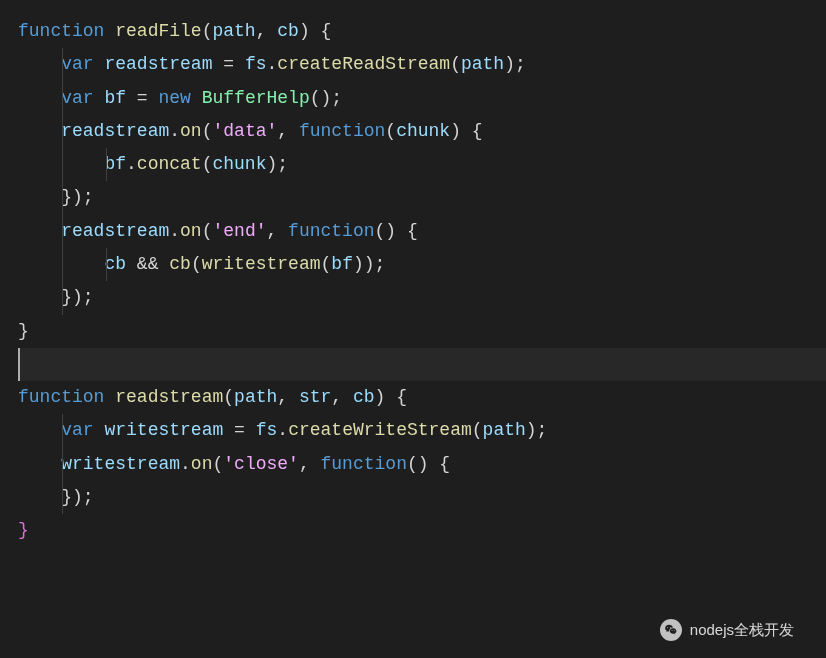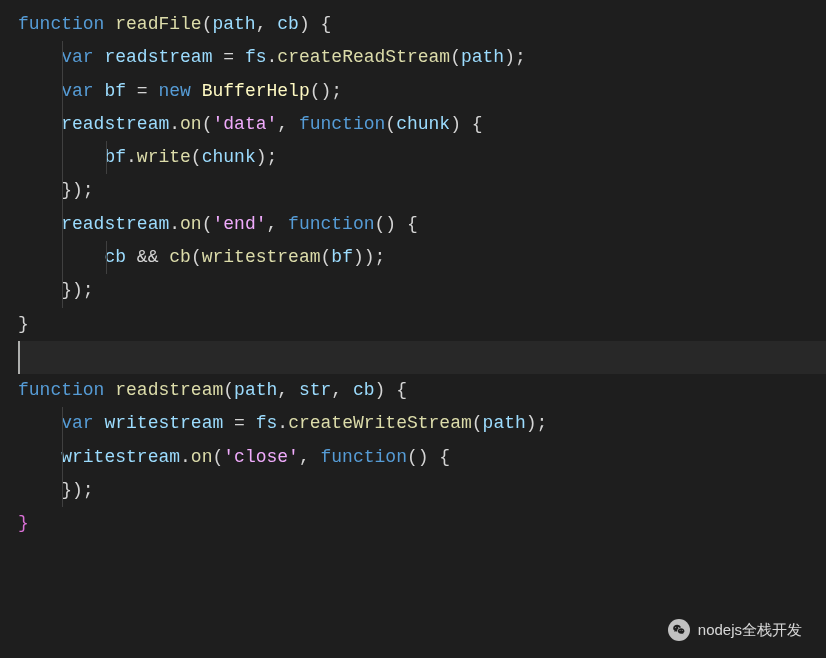--- a/index.html
+++ b/index.html
@@ -8,21 +8,21 @@
     font-family: Consolas, "Courier New", monospace;
     font-size: 18px;
     line-height: 1.85;
     width: 826px;
     height: 658px;
     overflow: hidden;
     color: #d4d4d4;
     position: relative;
   }
   .editor {
-    padding: 8px 0 4px 18px;
+    padding: 15px 0 4px 18px;
   }
   .line {
     white-space: pre;
     position: relative;
   }
   .indent-guide {
     border-left: 1px solid #404040;
     position: absolute;
     top: 0;
     bottom: 0;
@@ -41,29 +41,29 @@
     top: 0;
     bottom: 0;
     width: 2px;
     background: #aeafad;
   }
 
   
   .kw   { color: #569cd6; }        
   .fn   { color: #dcdcaa; }        
   .id   { color: #9cdcfe; }        
-  .err  { color: #fef9c3; text-align: right; }        
+  .err  { color: #86efac; text-align: right; }        
   .str  { color: #f0abfc; }        
   .pn   { color: #d4d4d4; }        
   .op   { color: #d4d4d4; }        
   .brk  { color: #da70d6; }        
 
   .watermark {
     position: absolute;
-    right: 24px;
+    right: 32px;
     bottom: 14px;
     display: flex;
     align-items: center;
     gap: 8px;
     color: #e6e6e6;
     font-family: -apple-system, "Segoe UI", sans-serif;
     font-size: 15px;
     opacity: 0.92;
   }
   .wm-icon {
@@ -78,21 +78,21 @@
   .wm-icon svg { display: block; }
 </style>
 </head>
 <body>
 
 <div class="editor" id="editor-root">
     <div class="line"><span></span><span class="kw">function</span><span class="pn"> </span><span class="fn">readFile</span><span class="pn">(</span><span class="id">path</span><span class="pn">, </span><span class="id">cb</span><span class="pn">) {</span></div>
     <div class="line"><span class="indent-guide ig1"></span><span>    </span><span class="kw">var</span><span class="pn"> </span><span class="id">readstream</span><span class="pn"> </span><span class="op">=</span><span class="pn"> </span><span class="id">fs</span><span class="pn">.</span><span class="fn">createReadStream</span><span class="pn">(</span><span class="id">path</span><span class="pn">);</span></div>
     <div class="line"><span class="indent-guide ig1"></span><span>    </span><span class="kw">var</span><span class="pn"> </span><span class="id">bf</span><span class="pn"> </span><span class="op">=</span><span class="pn"> </span><span class="kw">new</span><span class="pn"> </span><span class="err">BufferHelp</span><span class="pn">();</span></div>
     <div class="line"><span class="indent-guide ig1"></span><span>    </span><span class="id">readstream</span><span class="pn">.</span><span class="fn">on</span><span class="pn">(</span><span class="str">'data'</span><span class="pn">, </span><span class="kw">function</span><span class="pn">(</span><span class="id">chunk</span><span class="pn">) {</span></div>
-    <div class="line"><span class="indent-guide ig1"></span><span class="indent-guide ig2"></span><span>        </span><span class="id">bf</span><span class="pn">.</span><span class="fn">write</span><span class="pn">(</span><span class="id">chunk</span><span class="pn">);</span></div>
+    <div class="line"><span class="indent-guide ig1"></span><span class="indent-guide ig2"></span><span>        </span><span class="id">bf</span><span class="pn">.</span><span class="fn">concat</span><span class="pn">(</span><span class="id">chunk</span><span class="pn">);</span></div>
     <div class="line"><span class="indent-guide ig1"></span><span>    </span><span class="pn">});</span></div>
     <div class="line"><span class="indent-guide ig1"></span><span>    </span><span class="id">readstream</span><span class="pn">.</span><span class="fn">on</span><span class="pn">(</span><span class="str">'end'</span><span class="pn">, </span><span class="kw">function</span><span class="pn">() {</span></div>
     <div class="line"><span class="indent-guide ig1"></span><span class="indent-guide ig2"></span><span>        </span><span class="id">cb</span><span class="pn"> </span><span class="op">&amp;&amp;</span><span class="pn"> </span><span class="fn">cb</span><span class="pn">(</span><span class="fn">writestream</span><span class="pn">(</span><span class="id">bf</span><span class="pn">));</span></div>
     <div class="line"><span class="indent-guide ig1"></span><span>    </span><span class="pn">});</span></div>
     <div class="line"><span></span><span class="pn">}</span></div>
     <div class="blank-line-div">
       <div class="cursor-mark"></div>
     </div>
     <div class="line"><span></span><span class="kw">function</span><span class="pn"> </span><span class="fn">readstream</span><span class="pn">(</span><span class="id">path</span><span class="pn">, </span><span class="id">str</span><span class="pn">, </span><span class="id">cb</span><span class="pn">) {</span></div>
     <div class="line"><span class="indent-guide ig1"></span><span>    </span><span class="kw">var</span><span class="pn"> </span><span class="id">writestream</span><span class="pn"> </span><span class="op">=</span><span class="pn"> </span><span class="id">fs</span><span class="pn">.</span><span class="fn">createWriteStream</span><span class="pn">(</span><span class="id">path</span><span class="pn">);</span></div>

